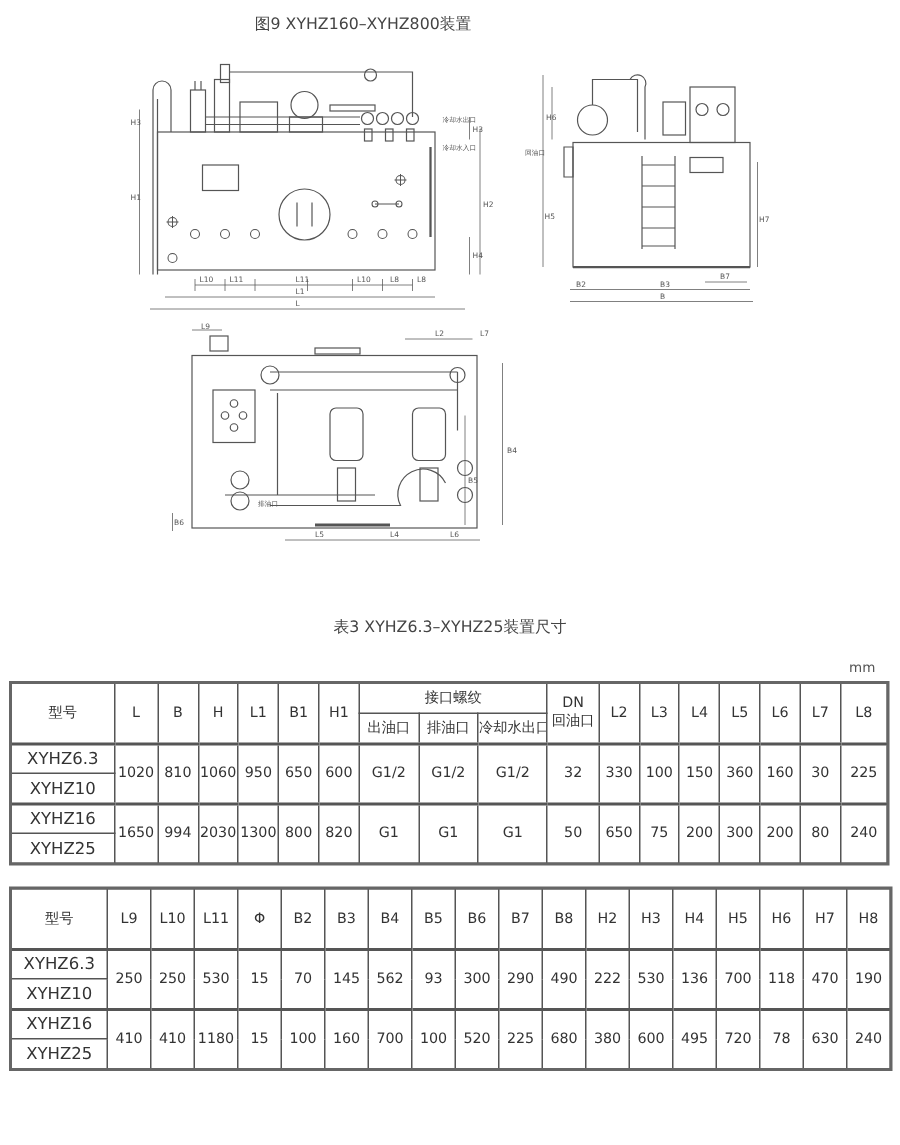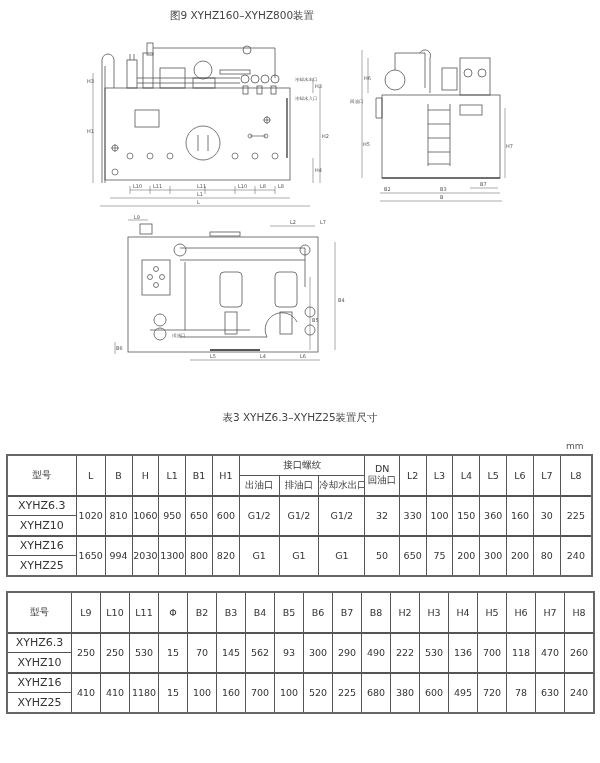--- a/index.html
+++ b/index.html
@@ -329,21 +329,21 @@
     <td rowspan="2">93</td>
     <td rowspan="2">300</td>
     <td rowspan="2">290</td>
     <td rowspan="2">490</td>
     <td rowspan="2">222</td>
     <td rowspan="2">530</td>
     <td rowspan="2">136</td>
     <td rowspan="2">700</td>
     <td rowspan="2">118</td>
     <td rowspan="2">470</td>
-    <td rowspan="2">260</td>
+    <td rowspan="2">190</td>
   </tr>
   <tr style="height:20px">
     <td class="model">XYHZ10</td>
   </tr>
 
   <tr class="thick-top" style="height:20px">
     <td class="model">XYHZ16</td>
     <td rowspan="2">410</td>
     <td rowspan="2">410</td>
     <td rowspan="2">1180</td>

